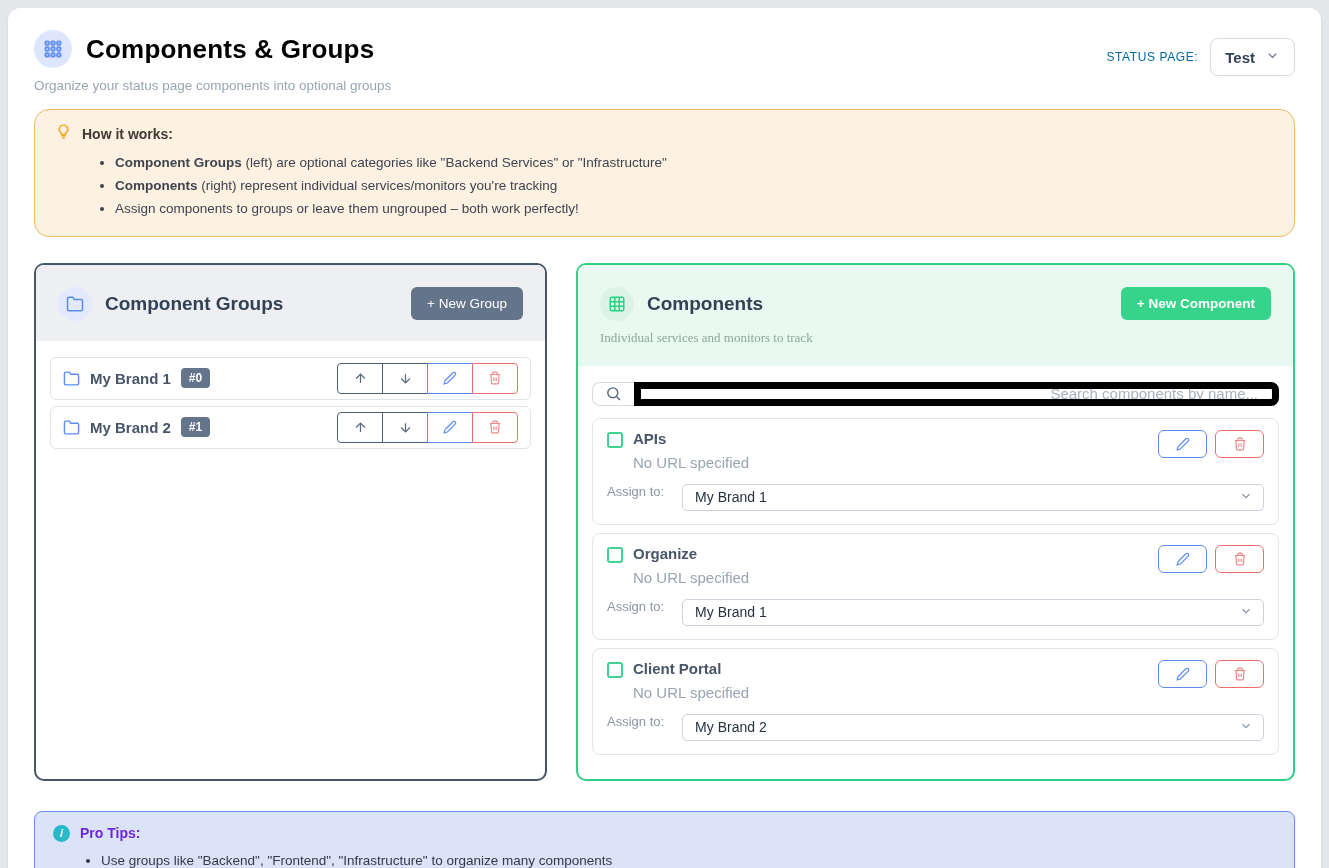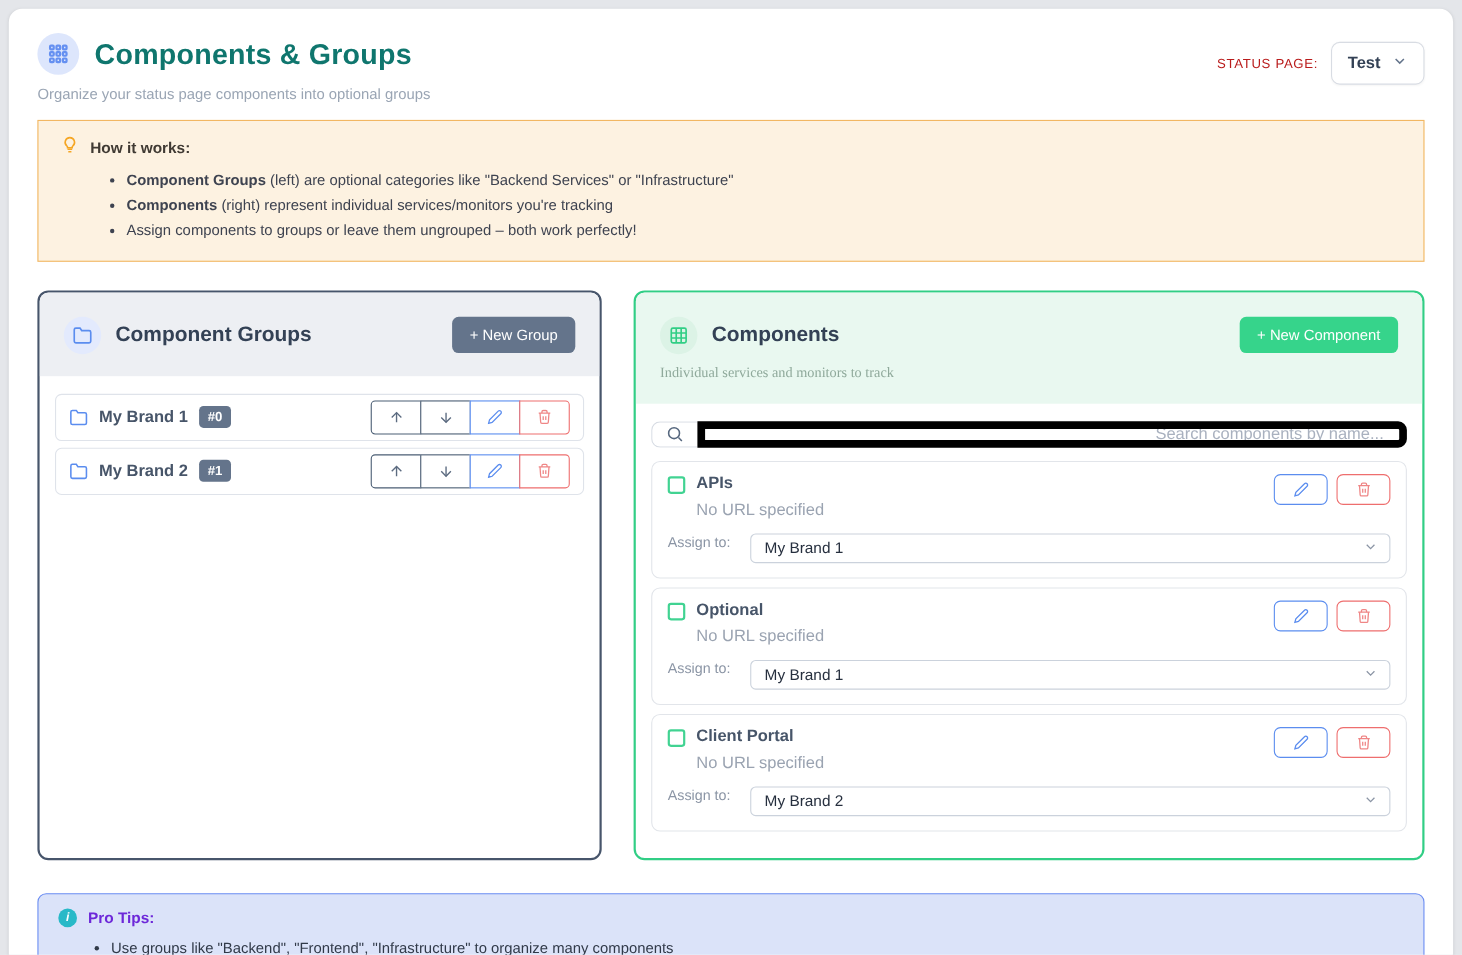--- a/index.html
+++ b/index.html
@@ -6,29 +6,29 @@
   html,body { width:1329px; height:868px; background:#e4e6ea; font-family:"Liberation Sans", sans-serif; }
   .page-card {
     width:1313px; min-height:852px; margin:8px; background:#fff;
     border-radius:12px; box-shadow:0 1px 3px rgba(0,0,0,.08);
     padding:22px 26px 24px;
   }
   
   .header-row { display:flex; justify-content:space-between; align-items:flex-start; }
   .title-wrap { display:flex; align-items:center; gap:14px; }
   .title-icon-circle { width:38px; height:38px; border-radius:50%; background:#dde6fc; display:flex; align-items:center; justify-content:center; color:#6590f1; }
-  .page-title { font-size:26px; font-weight:bold; color:#0f766e; letter-spacing:.2px; }
+  .page-title { font-size:26px; font-weight:bold; color:#000000; letter-spacing:.2px; }
   .page-subtitle { margin-top:10px; font-size:13.5px; color:#9aa5b4; }
   .status-wrap { display:flex; align-items:center; gap:12px; margin-top:8px; }
-  .status-label { font-size:12px; color:#b91c1c; letter-spacing:.6px; }
+  .status-label { font-size:12px; color:#0369a1; letter-spacing:.6px; }
   .status-select { display:flex; align-items:center; gap:10px; border:1px solid #d8dce3; border-radius:8px; padding:9px 14px; background:#fff; font-size:15px; color:#334155; font-weight:bold; cursor:pointer; box-shadow:0 1px 2px rgba(0,0,0,.04); }
   .chev { color:#64748b; }
   
   .info-amber {
-    margin-top:16px; background:#fdf2e1; border:1.5px solid #f2b763; border-radius:0;
+    margin-top:16px; background:#fdf2e1; border:1.5px solid #f2b763; border-radius:15px;
     padding:13px 20px 15px;
   }
   .info-title-row { display:flex; align-items:center; gap:10px; }
   .info-title { font-size:14px; font-weight:bold; color:#403a33; }
   .info-amber ul { margin-top:8px; padding-left:60px; }
   .info-amber li { font-size:13.5px; color:#3e4350; line-height:1.7; }
   .bold-part { font-weight:bold; }
   .info-blue {
     margin-top:30px; background:#dbe3f9; border:1.5px solid #6a8cf2; border-radius:8px;
     padding:13px 18px 15px;
@@ -49,21 +49,21 @@
   .panel-head-top { display:flex; align-items:center; justify-content:space-between; }
   .panel-title-wrap { display:flex; align-items:center; gap:13px; }
   .panel-icon-circle { width:34px; height:34px; border-radius:50%; display:flex; align-items:center; justify-content:center; }
   .panel-groups .panel-icon-circle { background:#e3eafd; color:#5b8def; }
   .panel-components .panel-icon-circle { background:#dcf3e6; color:#31ce85; }
   .panel-title { font-size:19px; font-weight:bold; color:#334155; }
   .panel-sub { margin-top:9px; font-size:13px; }
   .panel-groups .panel-sub { color:#64748b; }
   .panel-components .panel-sub { color:#8fa99b;font-family:Liberation Serif, serif; }
   .btn-new-group { background:#64748b; color:#fff; border:none; border-radius:6px; padding:9px 16px; font-size:13.5px; cursor:pointer; font-family:inherit; }
-  .btn-new-component { background:#36d48b; color:#fff; border:none; border-radius:6px; padding:9px 16px; font-size:13.5px; cursor:pointer; font-family:inherit; }
+  .btn-new-component { background:#36d48b; color:#fff; border:none; border-radius:6px; padding:9px 16px; font-size:13.5px; cursor:pointer; font-family:inherit;font-weight:bold; }
   .panel-body { padding:16px 14px; }
   
   .group-row { display:flex; align-items:center; justify-content:space-between; border:1px solid #dfe3ea; border-radius:6px; padding:5px 12px; margin-bottom:6px; background:#fff; }
   .group-left { display:flex; align-items:center; gap:10px; }
   .group-folder { color:#5b8def; display:flex; }
   .group-name { font-size:15px; font-weight:bold; color:#475569; }
   .group-badge { background:#64748b; color:#fff; font-size:12px; font-weight:bold; border-radius:4px; padding:3px 8px; }
   .btn-group { display:flex; }
   .grp-btn { position:relative; width:46px; height:31px; background:#fff; display:flex; align-items:center; justify-content:center; margin-left:-1px; cursor:pointer; border:1px solid #4b5e74; color:#5c6b80; padding:0; }
   .grp-btn:first-child { border-radius:4px 0 0 4px; margin-left:0; }
@@ -313,21 +313,21 @@
                   </svg></span>
             </div>
           </div>
         </div>
 
         <div class="comp-card">
           <div class="comp-top">
             <div>
               <div class="comp-name-wrap">
                 <span class="comp-check"></span>
-                <span class="comp-name">Optional</span>
+                <span class="comp-name">Organize</span>
               </div>
               <div class="comp-url" style="margin-left:26px;">No URL specified</div>
             </div>
             <div class="comp-actions">
               <button class="card-btn blue">
                   <svg width="14" height="14" viewBox="0 0 24 24" fill="none" stroke="currentColor" stroke-width="2">
                     <path d="M17 3a2.828 2.828 0 1 1 4 4L7.5 20.5 2 22l1.5-5.5L17 3z"></path>
                   </svg>
                 </button>
               <button class="card-btn red">

